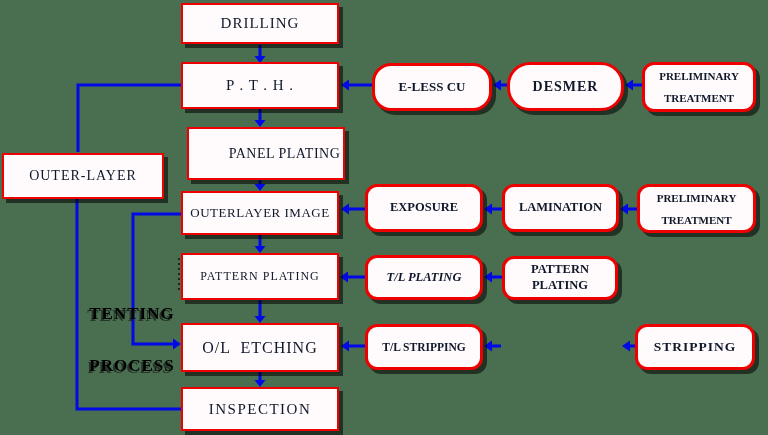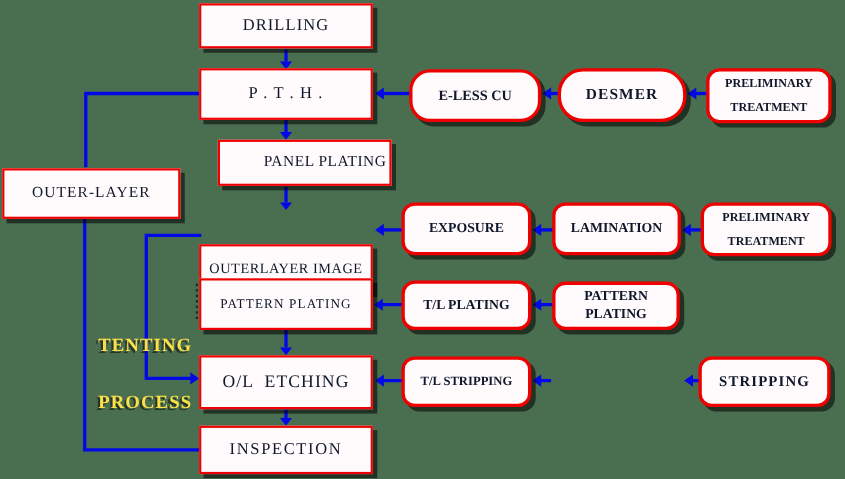--- a/index.html
+++ b/index.html
@@ -13,21 +13,21 @@
     background:#fffbfc;border:3px solid #ee0000;box-sizing:border-box;
     box-shadow:4px 4px 0 rgba(0,0,0,0.55);
     color:#0f172a;text-align:center;line-height:1.25;
   }
   .sq{border-width:2.5px;}
   .rd{border-radius:12px;font-weight:bold;}
   .box span{white-space:pre-wrap;display:block;}
   .prelim span{line-height:2.0;}
   #tenting{
     position:absolute;left:86px;top:249px;width:92px;text-align:center;
-    color:#fde047;font-weight:bold;font-size:17px;line-height:26px;
+    color:#000000;font-weight:bold;font-size:17px;line-height:26px;
     letter-spacing:1px;text-shadow:-2px 2px 0 rgba(20,20,20,0.65);
     white-space:pre-wrap;
   }
   svg.wires{position:absolute;left:0;top:0;pointer-events:none;}
 </style>
 </head>
 <body>
 
 <div id="stage">
 
@@ -86,25 +86,25 @@
   </svg>
 
   <div class="box sq" style="left:181px;top:3px;width:158px;height:41px;font-size:15px;letter-spacing:1px;">
     <span>DRILLING</span>
     </div>
 
   <div class="box sq" style="left:181px;top:62px;width:158px;height:47px;font-size:15px;letter-spacing:1px;">
     <span>P . T . H .</span>
     </div>
 
-  <div class="box sq" style="left:198px;top:127px;width:158px;height:42px;font-size:14px;letter-spacing:0.5px;padding-left:37px;">
+  <div class="box sq" style="left:187px;top:127px;width:158px;height:53px;font-size:14px;letter-spacing:0.5px;padding-left:37px;">
     <span>PANEL PLATING</span>
     </div>
 
-  <div class="box sq" style="left:181px;top:191px;width:158px;height:44px;font-size:13px;letter-spacing:0.5px;margin-top:31px;">
+  <div class="box sq" style="left:181px;top:191px;width:158px;height:44px;font-size:13px;letter-spacing:0.5px;">
     <span>OUTERLAYER IMAGE</span>
     </div>
 
   <div class="box sq" style="left:181px;top:253px;width:158px;height:47px;font-size:12px;letter-spacing:1px;">
     <span>PATTERN PLATING</span>
     </div>
 
   <div class="box sq" style="left:181px;top:323px;width:158px;height:49px;font-size:16px;letter-spacing:1px;">
     <span>O/L  ETCHING</span>
     </div>
@@ -135,21 +135,21 @@
   <div class="box rd" style="left:365px;top:184px;width:118px;height:48px;font-size:12.5px;">
     <span>EXPOSURE</span>
     </div>
   <div class="box rd" style="left:502px;top:184px;width:117px;height:48px;font-size:12.5px;">
     <span>LAMINATION</span>
     </div>
   <div class="box rd prelim" style="left:637px;top:184px;width:119px;height:49px;font-size:11px;">
     <span>PRELIMINARY TREATMENT</span>
     </div>
 
-  <div class="box rd" style="left:365px;top:255px;width:118px;height:45px;font-size:12.5px;">
+  <div class="box rd" style="left:365px;top:255px;width:118px;height:45px;font-size:12.5px;font-style:italic;">
     <span>T/L PLATING</span>
     </div>
   <div class="box rd" style="left:502px;top:256px;width:116px;height:44px;font-size:12.5px;">
     <span>PATTERN  PLATING</span>
     </div>
 
   <div class="box rd" style="left:365px;top:324px;width:118px;height:46px;font-size:11.5px;">
     <span>T/L STRIPPING</span>
     </div>
   <div class="box rd" style="left:635px;top:324px;width:120px;height:46px;font-size:13.5px;letter-spacing:1px;">

